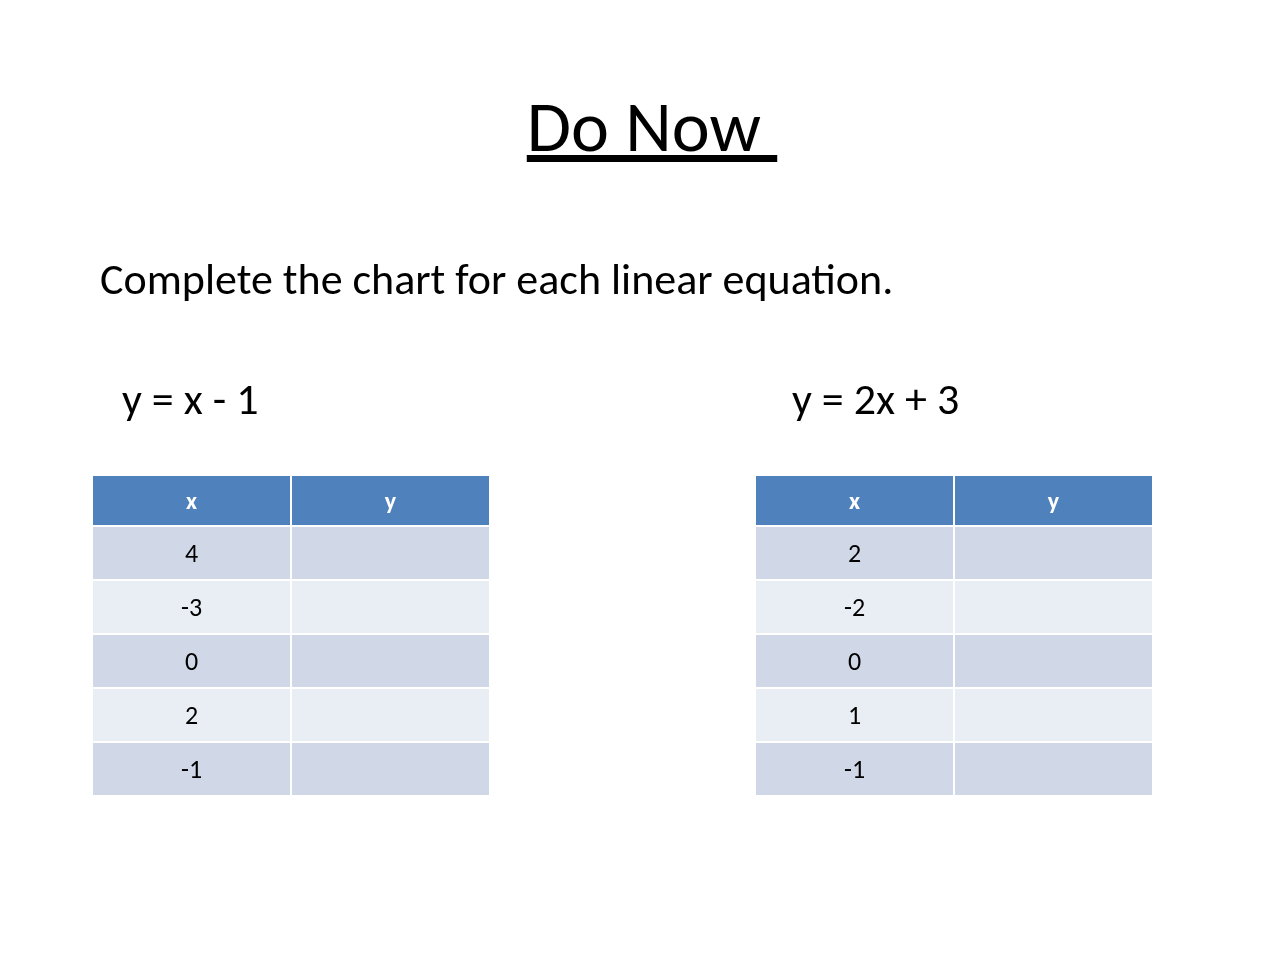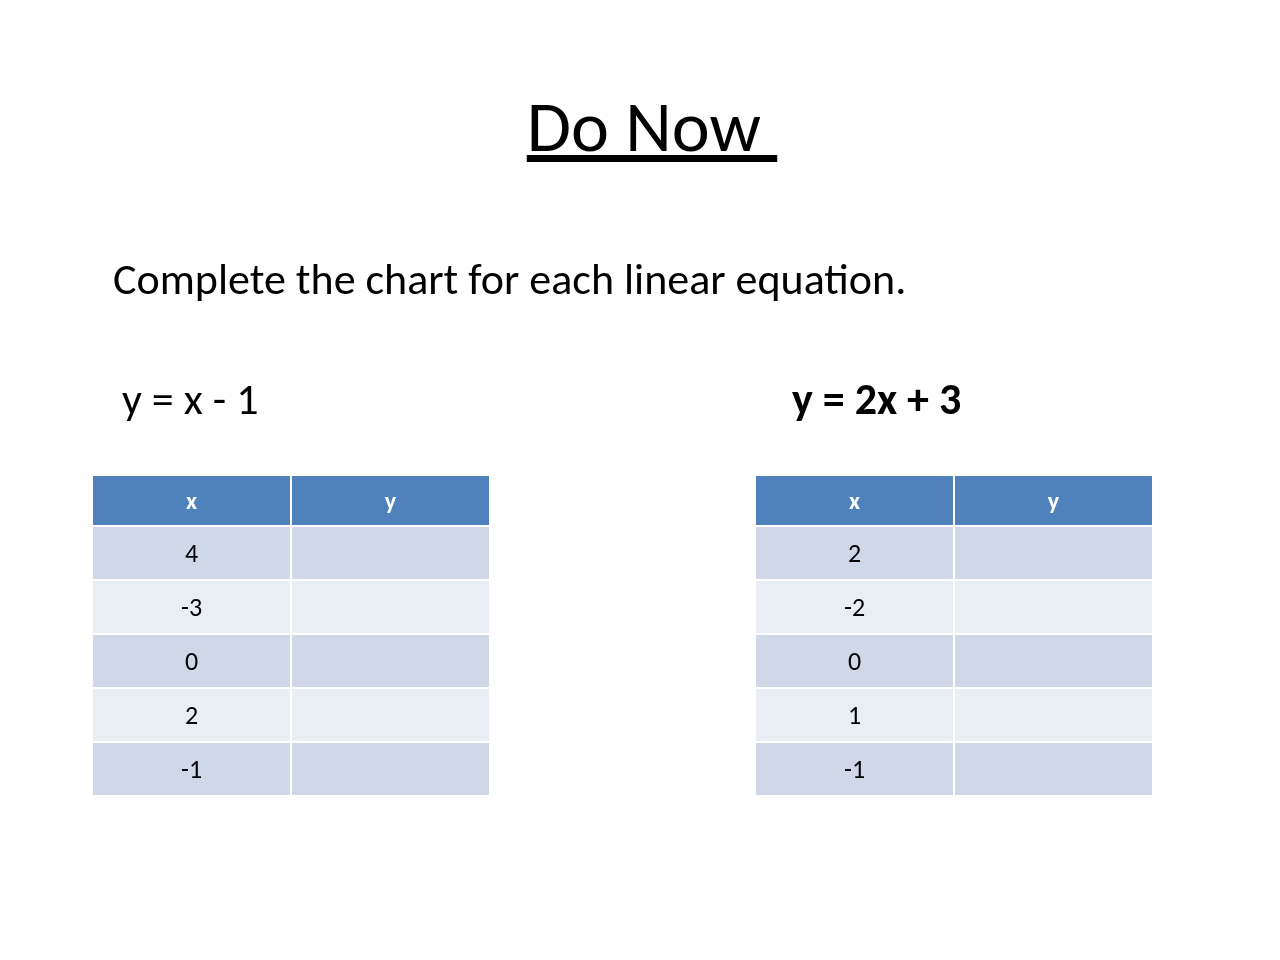--- a/index.html
+++ b/index.html
@@ -20,36 +20,35 @@
       top: 70px;
       left: 50%;
       transform: translateX(-50%);
       font-size: 72px;
       text-decoration: underline;
       white-space: pre;
     }
     .instruction {
       position: absolute;
       top: 240px;
-      left: 101px;
+      left: 88px;
       font-size: 44px;
       text-align: center;
     }
     .equation-left {
       position: absolute;
       top: 360px;
       left: 110px;
       font-size: 44px;
     }
     .equation-right {
       position: absolute;
       top: 360px;
       left: 780px;
       font-size: 44px;
-      font-weight: bold;
     }
     .table-container-left {
       position: absolute;
       top: 458px;
       left: 75px;
       width: 400px;
     }
     .table-container-right {
       position: absolute;
       top: 458px;

